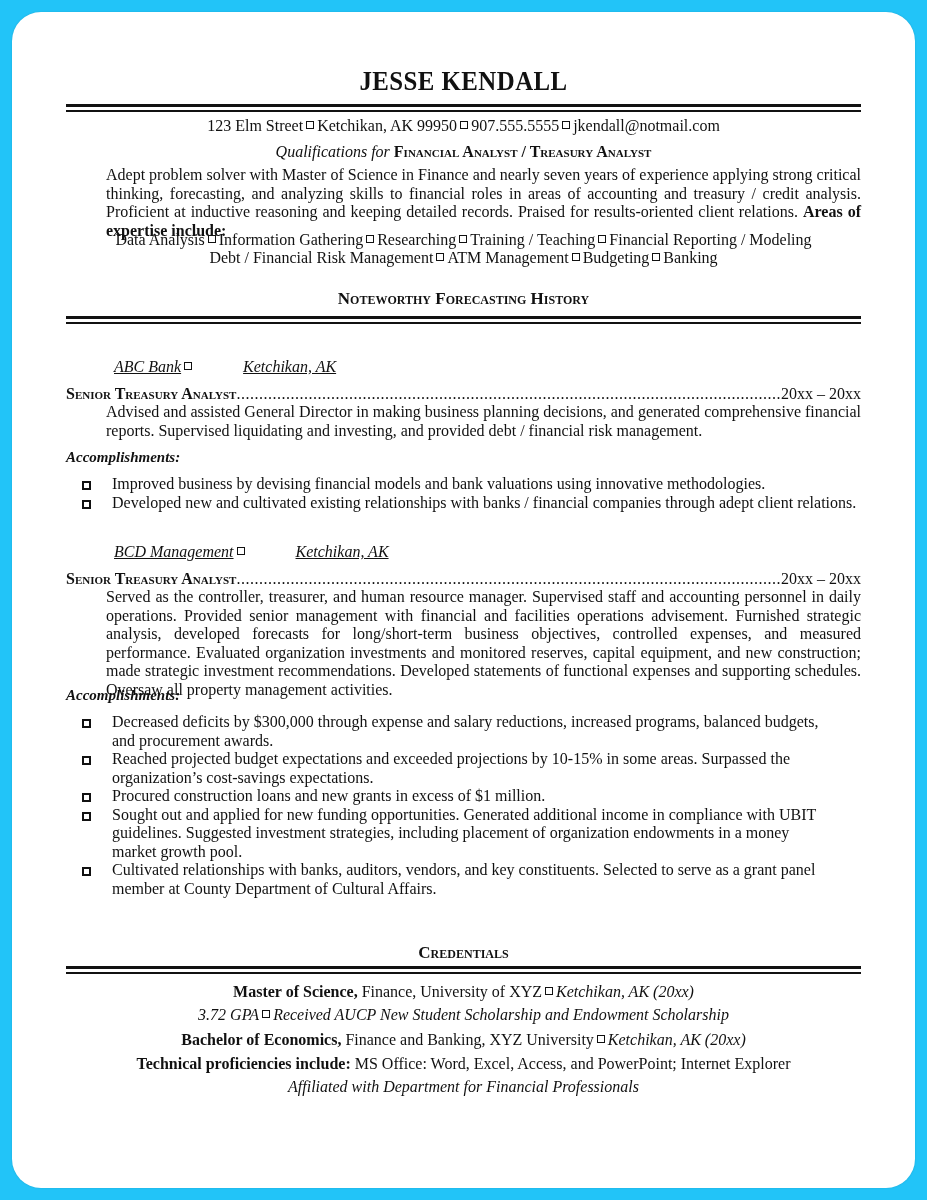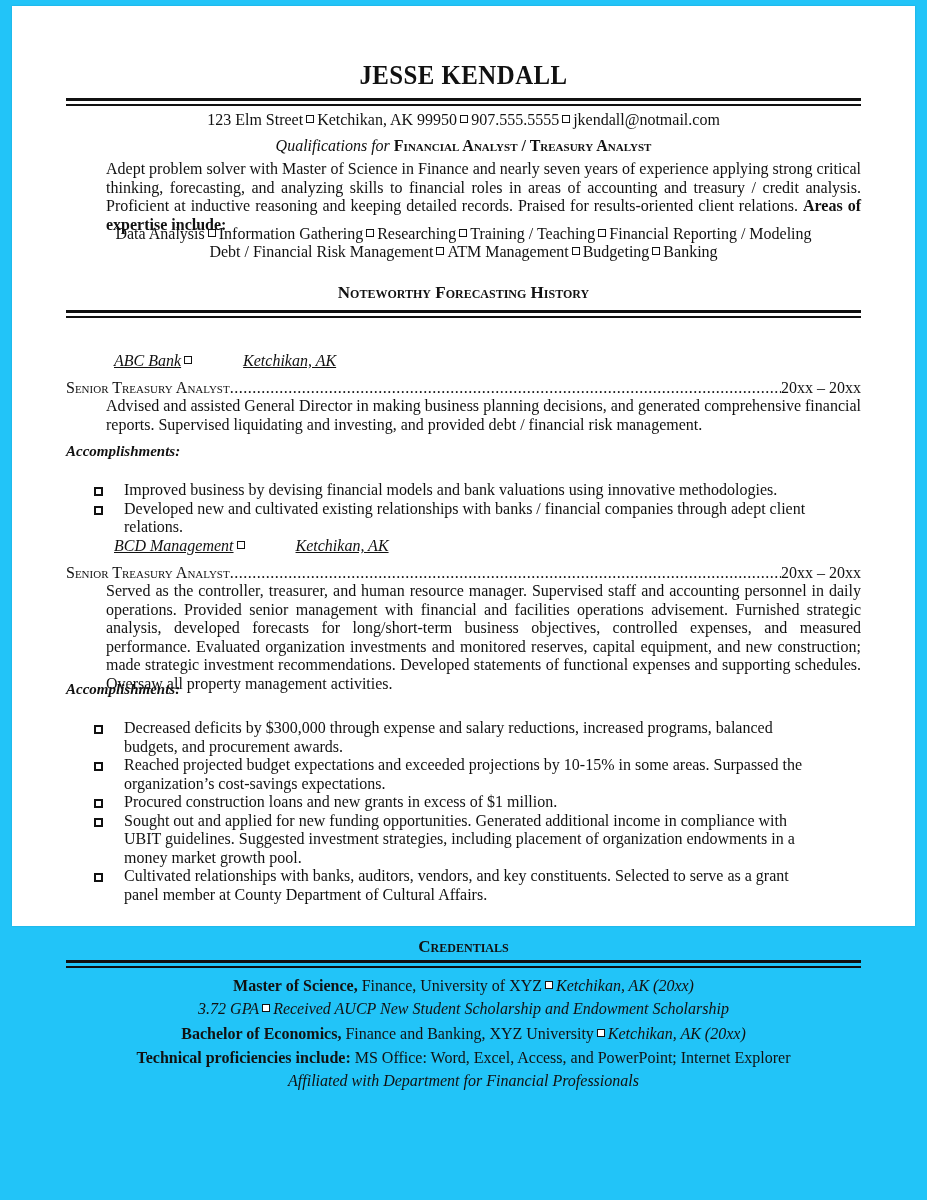--- a/index.html
+++ b/index.html
@@ -6,24 +6,25 @@
   body {
     width: 927px; height: 1200px;
     background: #22C4F8;
     position: relative;
     overflow: hidden;
     font-family: "Liberation Serif", "DejaVu Serif", serif;
     color: #111;
   }
   .page {
     position: absolute;
-    left: 12px; top: 6px;
-    width: 903px; height: 920px;
+    left: 12px; top: 12px;
+    width: 903px; height: 1176px;
     background: #ffffff;
     box-shadow: 0 0 2px rgba(0,0,0,0.15);
+    border-radius: 29px;
   }
   .inner {
     position: absolute;
     left: 40px; right: 40px; top: 0;
   }
   .name {
     position: absolute; left: 0; right: 0; top: 54px;
     text-align: center;
     font-weight: bold;
     font-size: 27px;
@@ -37,25 +38,25 @@
   .line { position: absolute; left: 14px; right: 14px; font-size: 16px; line-height: 18.5px; }
   .sq { display: inline-block; width: 6px; height: 6px; border: 1.5px solid #111; background: #fff; box-shadow: inset 0 0 0 1px #fff; vertical-align: 2px; margin: 0 3px; position: relative; }
   .sq::after { content: ""; position: absolute; left: 1px; top: 1px; width: 4px; height: 4px; background: #fff; }
   .sc { font-variant: small-caps; font-weight: bold; }
   .bold { font-weight: bold; }
   .italic { font-style: italic; }
   .justify { text-align: justify; text-align-last: left; margin-left: 40px; }
   .section-title { font-variant: small-caps; font-weight: bold; font-size: 17px; text-align: center; font-family: Liberation Serif, serif; }
   .employer { font-style: italic; text-decoration: underline; margin-left: 48px; }
   .job-row { display: flex; align-items: baseline; }
-  .job-row .title { font-variant: small-caps; font-weight: normal; white-space: nowrap; }
+  .job-row .title { font-variant: small-caps; font-weight: bold; white-space: nowrap; }
   .job-row .dots { flex: 1; overflow: hidden; white-space: nowrap; letter-spacing: 0.5px; }
   .job-row .dots::after { content: "........................................................................................................................................................................................................................"; }
   .job-row .dates { white-space: nowrap; }
-  ul.bul { list-style: none; margin: 16px; padding: 0; }
+  ul.bul { list-style: none; margin: 4px; padding: 0; }
   ul.bul li { position: relative; padding-left: 56px; font-size: 16px; line-height: 18.5px; }
   ul.bul li .b { position: absolute; left: 26px; top: 6px; width: 5px; height: 5px; border: 2px solid #111; background: #fff; }
 </style>
 </head>
 <body>
 
 <div class="page">
   <div class="inner">
 
     <div class="name">JESSE KENDALL</div>

